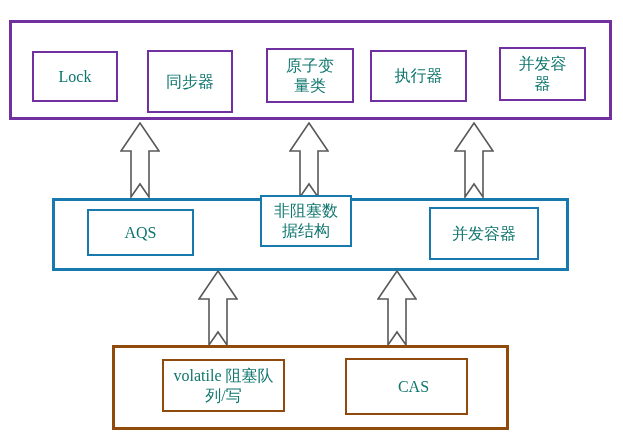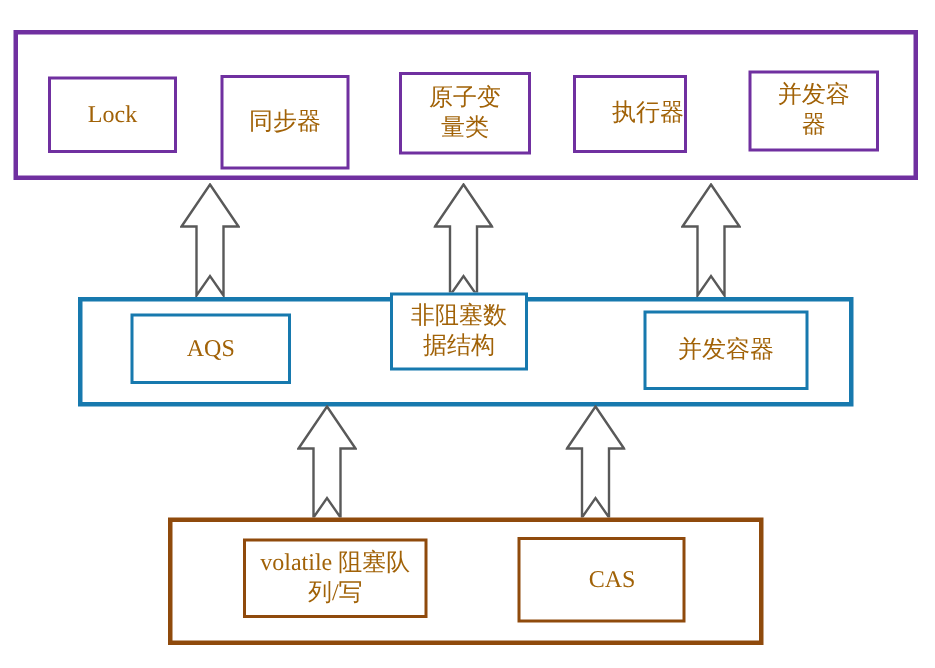--- a/index.html
+++ b/index.html
@@ -1,19 +1,19 @@
 <!DOCTYPE html>
 <html><head>
 <meta charset="utf-8">
 <style>
   html,body{margin:0;padding:0;background:#fff;}
   .canvas{
     position:relative;width:623px;height:445px;background:#ffffff;
     font-family:"Liberation Serif","DejaVu Serif",serif;
-    color:#a16207;font-size:16px;overflow:hidden;
+    color:#0f766e;font-size:16px;overflow:hidden;
   }
   .layer{position:absolute;box-sizing:border-box;background:#fff;}
   .layer.top{left:9px;top:20px;width:603px;height:100px;border:3px solid #7030A0;}
   .layer.middle{left:52px;top:198px;width:517px;height:73px;border:3px solid #1779AE;}
   .layer.bottom{left:112px;top:345px;width:397px;height:85px;border:3px solid #8F4A0C;}
   .node{
     position:absolute;box-sizing:border-box;background:#fff;
     display:flex;align-items:center;justify-content:center;
     text-align:center;line-height:1.25;
   }
@@ -35,21 +35,21 @@
   <div class="layer top"></div>
   <div class="node purple" style="left:32px;top:51px;width:86px;height:51px;">
     <span>Lock</span>
   </div>
   <div class="node purple" style="left:147px;top:50px;width:86px;height:63px;">
     <span>同步器</span>
   </div>
   <div class="node purple wrap56" style="left:266px;top:48px;width:88px;height:55px;">
     <span>原子变量类</span>
   </div>
-  <div class="node purple" style="left:382px;top:50px;width:76px;height:52px;justify-content:flex-end;">
+  <div class="node purple" style="left:370px;top:50px;width:97px;height:52px;">
     <span>执行器</span>
   </div>
   <div class="node purple wrap56" style="left:499px;top:47px;width:87px;height:54px;">
     <span>并发容器</span>
   </div>
 
   <svg class="arrow" style="left:120px;top:122px;" viewBox="0 0 40 76">
     <polygon points="20,1 39,29 29,29 29,75 20,62 11,75 11,29 1,29"></polygon>
   </svg>
   <svg class="arrow" style="left:289px;top:122px;" viewBox="0 0 40 76">
@@ -74,17 +74,17 @@
     <polygon points="20,1 39,29 29,29 29,75 20,62 11,75 11,29 1,29"></polygon>
   </svg>
   <svg class="arrow" style="left:377px;top:270px;" viewBox="0 0 40 76">
     <polygon points="20,1 39,29 29,29 29,75 20,62 11,75 11,29 1,29"></polygon>
   </svg>
 
   <div class="layer bottom"></div>
   <div class="node brown wrap100" style="left:162px;top:359px;width:123px;height:53px;">
     <span>volatile 阻塞队列/写</span>
   </div>
-  <div class="node brown" style="left:345px;top:358px;width:112px;height:57px;padding-left:14px;">
+  <div class="node brown" style="left:345px;top:358px;width:123px;height:57px;padding-left:14px;">
     <span>CAS</span>
   </div>
 
 </div>
 
 </body></html>

